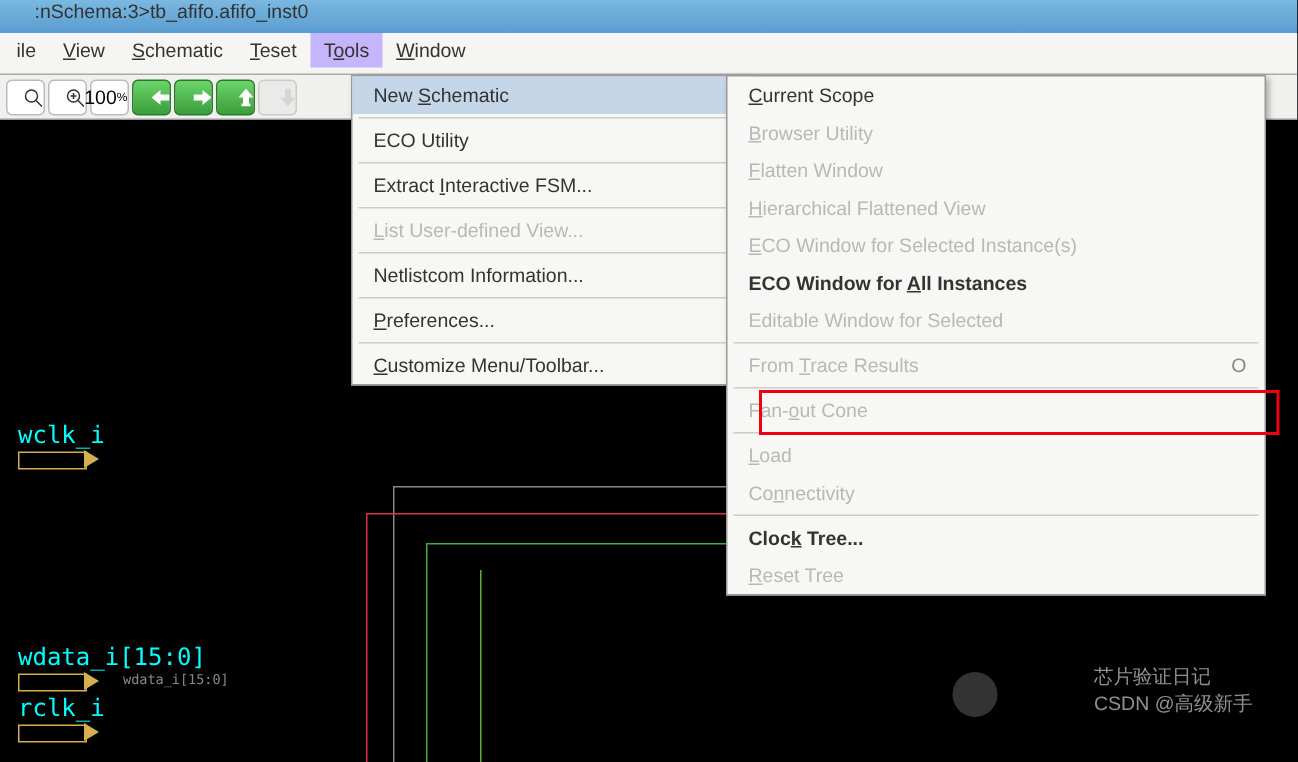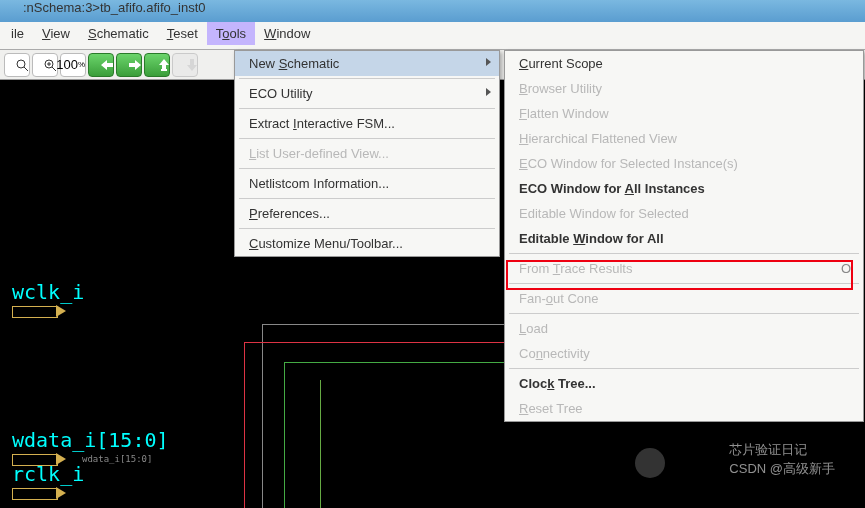--- a/index.html
+++ b/index.html
@@ -8,38 +8,38 @@
 .menubar{height:28px;background:#f5f5f3;display:flex;align-items:flex-start;padding:0 2px;border-bottom:1px solid #aaa}
 .menubar .mi{padding:4px 9px;cursor:pointer;color:#333}
 .menubar .mi.active{background:#c4b5fd}
 .menubar .mi .u{text-decoration:underline}
 .toolbar{height:30px;background:#f0f0ee;display:flex;align-items:center;padding:2px 4px;gap:2px;border-bottom:1px solid #999}
 .tb{width:26px;height:24px;background:#fff;border:1px solid #bbb;border-radius:4px;display:flex;align-items:center;justify-content:flex-end;cursor:pointer}
 .tb.green{background:linear-gradient(#6bd46b,#3a9e3a);border-color:#2a7a2a}
 .tb.dis{background:#e8e8e8;opacity:.7}
 .canvas{position:absolute;top:80px;left:0;right:0;bottom:0;background:#000}
 .pin{position:absolute;left:12px}
-.pinlabel{color:#0ff;font-family:monospace;font-size:20px;margin-bottom:2px}
+.pinlabel{color:#0ff;font-family:monospace;font-size:16px;margin-bottom:2px}
 .pinshape{width:54px;height:12px;position:relative}
 .pinshape::before{content:"";position:absolute;left:0;top:0;width:44px;height:10px;border:1px solid #d4b050}
 .pinshape::after{content:"";position:absolute;left:44px;top:-1px;border-left:10px solid #d4b050;border-top:6px solid transparent;border-bottom:6px solid transparent}
 .pintext{position:absolute;left:70px;color:#888;font-family:monospace;font-size:9px}
 .wire-v{position:absolute;width:1px;background:#888;bottom:0}
 .wire-h{position:absolute;height:1px;background:#888}
 .wire-r{border:1px solid #d34;position:absolute}
 .wire-g{border:1px solid #4a4;position:absolute}
 .submenu{position:absolute;background:#f7f7f5;border:1px solid #999;box-shadow:2px 2px 4px rgba(0,0,0,.3);z-index:10}
 .submenu .it{padding:5px 28px 5px 14px;color:#333;cursor:pointer;position:relative}
 .submenu .it.hl{background:#c5d6e8}
 .submenu .it.dis{color:#b8b8b8}
 .submenu .it .u{text-decoration:underline}
 .submenu .it .arr{position:absolute;right:8px;top:7px;border-left:5px solid #555;border-top:4px solid transparent;border-bottom:4px solid transparent}
 .submenu .sep{height:1px;background:#ccc;margin:2px 4px}
 .sm1{left:234px;top:50px;width:266px}
-.sm2{left:504px;top:50px;width:360px}
+.sm2{left:484px;top:50px;width:360px}
 .sm2 .it .short{position:absolute;right:12px;color:#888}
 .highlight-box{position:absolute;border:2px solid #e01;left:506px;top:260px;width:347px;height:30px;z-index:12}
 .watermark{position:absolute;right:30px;bottom:30px;color:#ddd;font-size:16px;opacity:.65}
 .wechat-ico{position:absolute;right:200px;bottom:30px;width:30px;height:30px;border-radius:50%;background:#555;opacity:.6}
 </style>
 </head>
 <body>
 
 <div class="titlebar">
     <span>:nSchema:3&gt;tb_afifo.afifo_inst0</span>
@@ -132,21 +132,20 @@
 </div>
 
 <div class="submenu sm2">
 <div class="it"><span class="u">C</span><span>urrent Scope</span></div>
 <div class="it dis"><span class="u">B</span><span>rowser Utility</span></div>
 <div class="it dis"><span class="u">F</span><span>latten Window</span></div>
 <div class="it dis"><span class="u">H</span><span>ierarchical Flattened View</span></div>
 <div class="it dis"><span class="u">E</span><span>CO Window for Selected Instance(s)</span></div>
 <div class="it"><b>ECO Window for <span class="u">A</span>ll Instances</b></div>
 <div class="it dis"><span>Editable Window for Selected</span></div>
-<div class="it"><b>Editable <span class="u">W</span>indow for All</b></div>
 <div class="sep"></div>
 <div class="it dis"><span>From <span class="u">T</span>race Results</span><span class="short">O</span></div>
 <div class="sep"></div>
 <div class="it dis"><span>Fan-<span class="u">o</span>ut Cone</span></div>
 <div class="sep"></div>
 <div class="it dis"><span class="u">L</span><span>oad</span></div>
 <div class="it dis"><span>Co<span class="u">n</span>nectivity</span></div>
 <div class="sep"></div>
 <div class="it"><b>Cloc<span class="u">k</span> Tree...</b></div>
 <div class="it dis"><span class="u">R</span><span>eset Tree</span></div>

